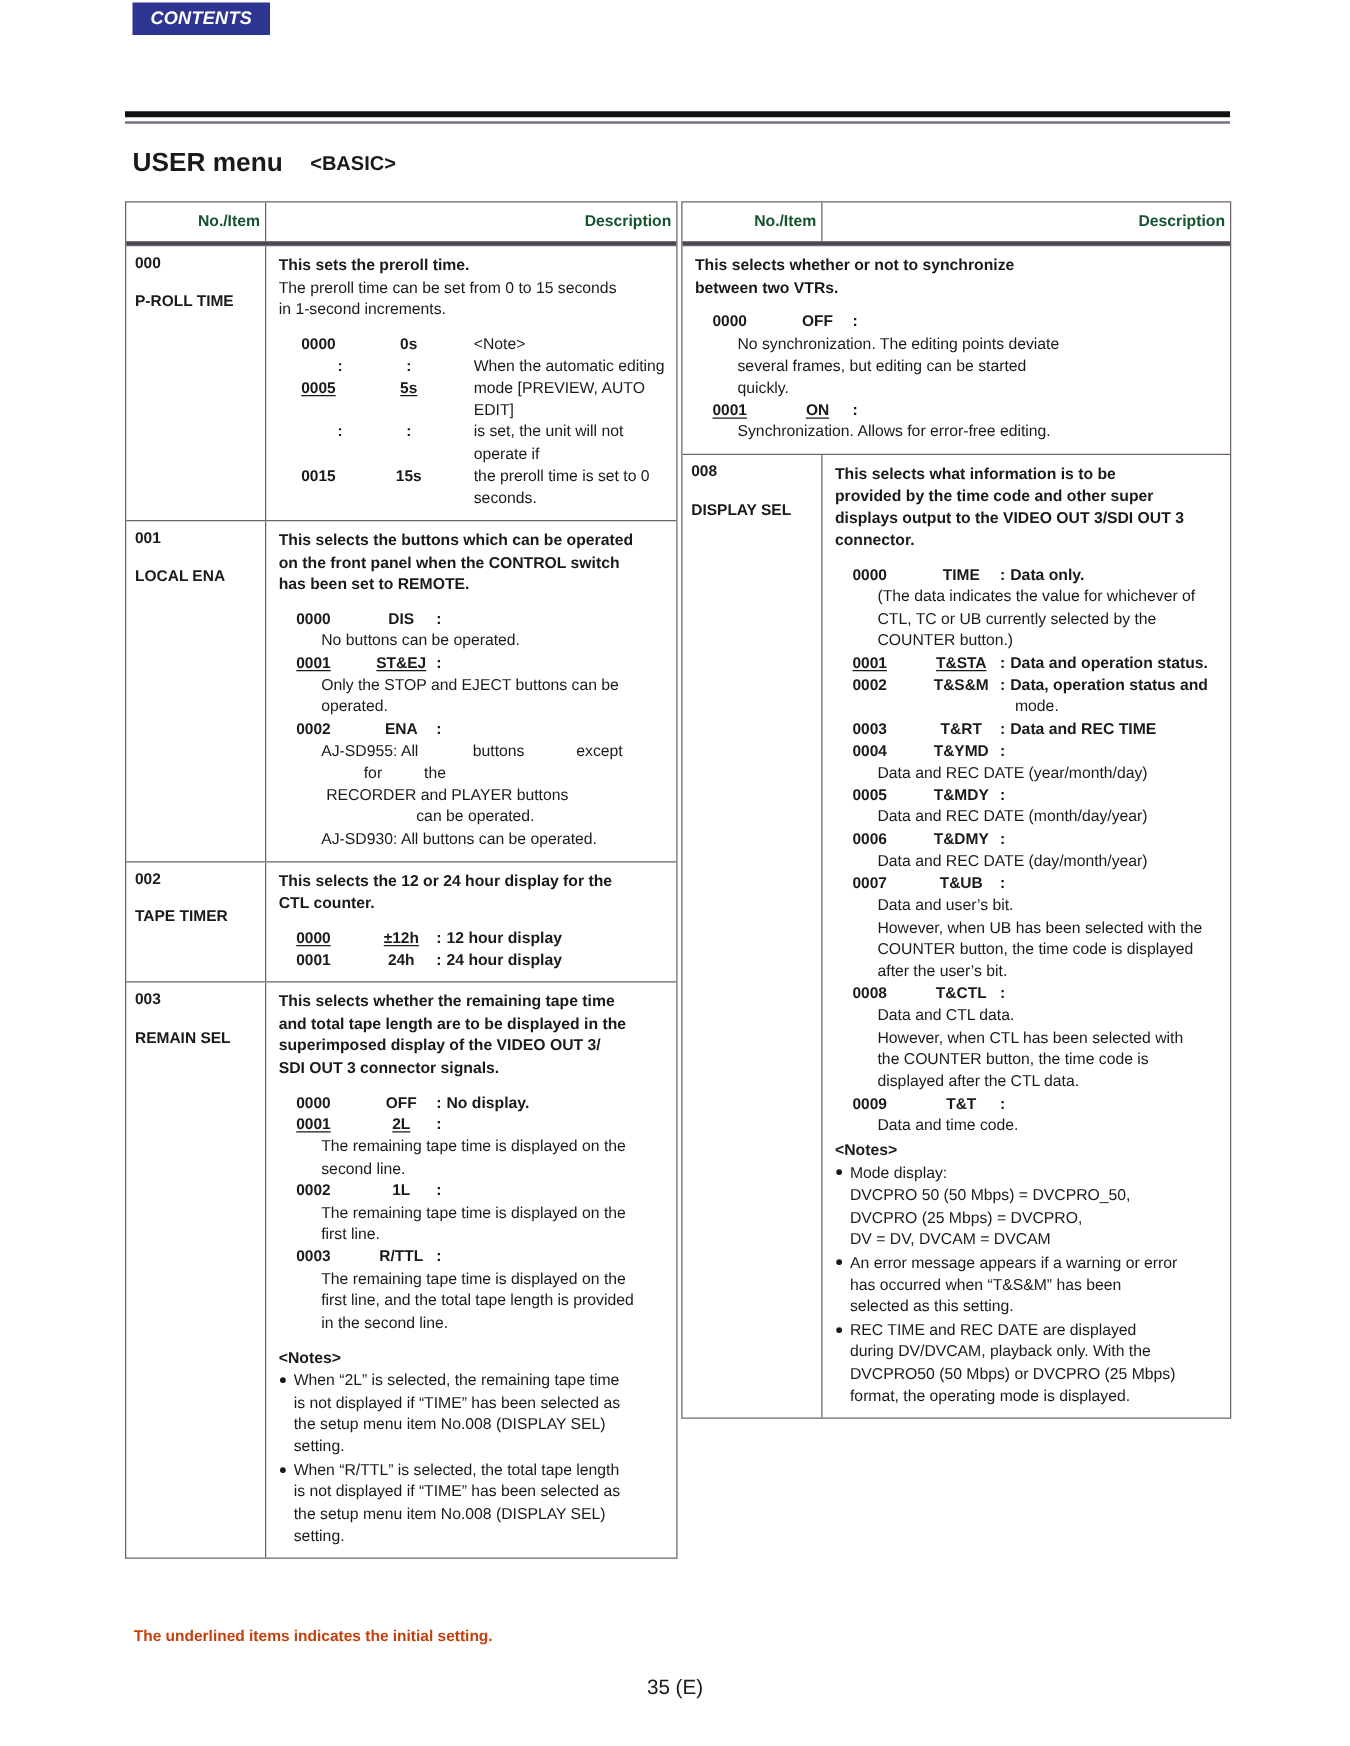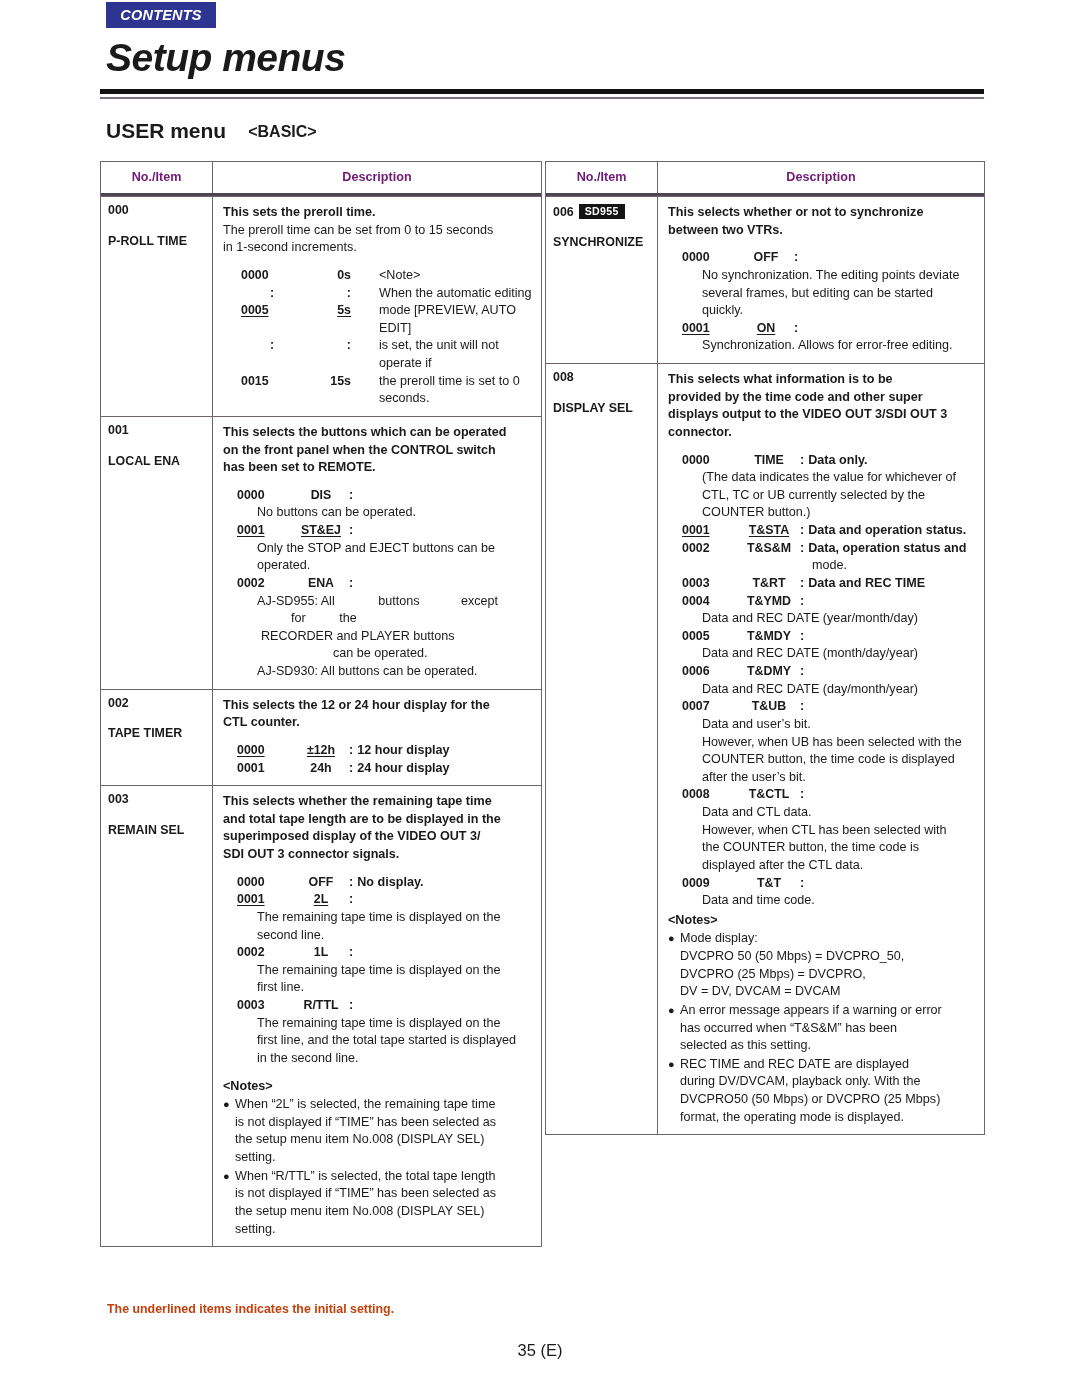--- a/index.html
+++ b/index.html
@@ -50,22 +50,22 @@
   .tbl.left  { left: 100px;  top: 161px; width: 442px; }
   .tbl.right { left: 545px;  top: 161px; width: 440px; }
 
   .thead {
     display: flex;
     border-bottom: 3px solid #4e4452;
   }
   .thead .cell {
     padding: 8px 4px 9px;
     font-size: 12.6px; font-weight: bold;
-    text-align: center;
-    color: #701a75;
+    text-align: right;
+    color: #14532d;
   }
   .col-no   { width: 112px; flex: 0 0 112px; border-right: 1.5px solid #6f6370; }
   .col-desc { flex: 1 1 auto; }
 
   .trow { display: flex; border-top: 1.5px solid #6f6370; }
   .trow:first-of-type { border-top: none; }
   .trow .no {
     width: 112px; flex: 0 0 112px;
     border-right: 1.5px solid #6f6370;
     padding: 7px 4px 6px 7px;
@@ -104,21 +104,21 @@
   .opt-lab.wide { width: 62px; flex: 0 0 62px; }
   .opt-colon { font-weight: bold; margin-right: 4px; }
   .opt-rest { flex: 1 1 auto; font-weight: bold; }
   .opt-body { margin-left: 24px; }
   .opt-body.tight { margin-left: 20px; }
 
   
   .preroll { margin-left: 18px; }
   .pr-line { display: flex; align-items: baseline; }
   .pr-a { width: 62px; flex: 0 0 62px; font-weight: bold; font-size: 12.4px; }
-  .pr-b { width: 48px; flex: 0 0 48px; font-weight: bold; font-size: 12.4px; text-align: right; }
+  .pr-b { width: 48px; flex: 0 0 48px; font-weight: bold; font-size: 12.4px; text-align: center; }
   .pr-c { flex: 1 1 auto; margin-left: 28px; font-weight: normal; }
   .pr-colon { text-align: center; }
 
   
   .notes-head { font-weight: bold; margin-top: 10px; font-size: 12.6px; }
   .note { display: flex; margin-top: 1px; }
   .note .bullet { flex: 0 0 12px; font-size: 11px; line-height: 1.5; }
   .note .ntext { flex: 1 1 auto; }
 
   
@@ -133,21 +133,20 @@
 </style>
 </head>
 <body>
 
 <div class="page">
 
   <div class="contents-tab">
     <span>CONTENTS</span>
   </div>
 
-  <div class="page-title">Setup menus</div>
 
   <div class="rule-wrap">
     <div class="rule-thick"></div>
     <div class="rule-gap"></div>
     <div class="rule-thin"></div>
   </div>
 
   <div class="section-title">
     <span>USER menu</span><span class="sub">&lt;BASIC&gt;</span>
   </div>
@@ -304,21 +303,21 @@
             <span class="opt-colon">:</span>
           </div>
           <div class="opt-body tight just">The  remaining  tape  time  is  displayed  on  the</div>
           <div class="opt-body tight">first line.</div>
           <div class="opt-line">
             <span class="opt-code">0003</span>
             <span class="opt-lab">R/TTL</span>
             <span class="opt-colon">:</span>
           </div>
           <div class="opt-body tight just">The  remaining  tape  time  is  displayed  on  the</div>
-          <div class="opt-body tight just">first  line,  and  the  total  tape  started  is  displayed</div>
+          <div class="opt-body tight just">first  line,  and  the  total  tape  length  is  provided</div>
           <div class="opt-body tight">in the second line.</div>
         </div>
         <div class="notes-head">&lt;Notes&gt;</div>
         <div class="note">
           <span class="bullet">●</span>
           <span class="ntext">
             <span style="display:block">When “2L” is selected, the remaining tape time</span>
             <span style="display:block" class="just">is  not  displayed  if  “TIME”  has  been  selected  as</span>
             <span style="display:block">the setup menu item No.008 (DISPLAY SEL)</span>
             <span style="display:block">setting.</span>
@@ -339,26 +338,20 @@
   </div>
 
   <div class="tbl right">
 
     <div class="thead">
       <div class="cell col-no">No./Item</div>
       <div class="cell col-desc">Description</div>
     </div>
 
     <div class="trow">
-      <div class="no">
-        <span class="num">
-          <span>006</span><span class="badge">SD955</span>
-        </span>
-        <span class="item">SYNCHRONIZE</span>
-      </div>
       <div class="desc">
         <div class="lead">This selects whether or not to synchronize</div>
         <div class="lead">between two VTRs.</div>
         <div class="spacer-sm"></div>
         <div class="opts">
           <div class="opt-line">
             <span class="opt-code">0000</span>
             <span class="opt-lab">OFF</span>
             <span class="opt-colon">:</span>
           </div>

